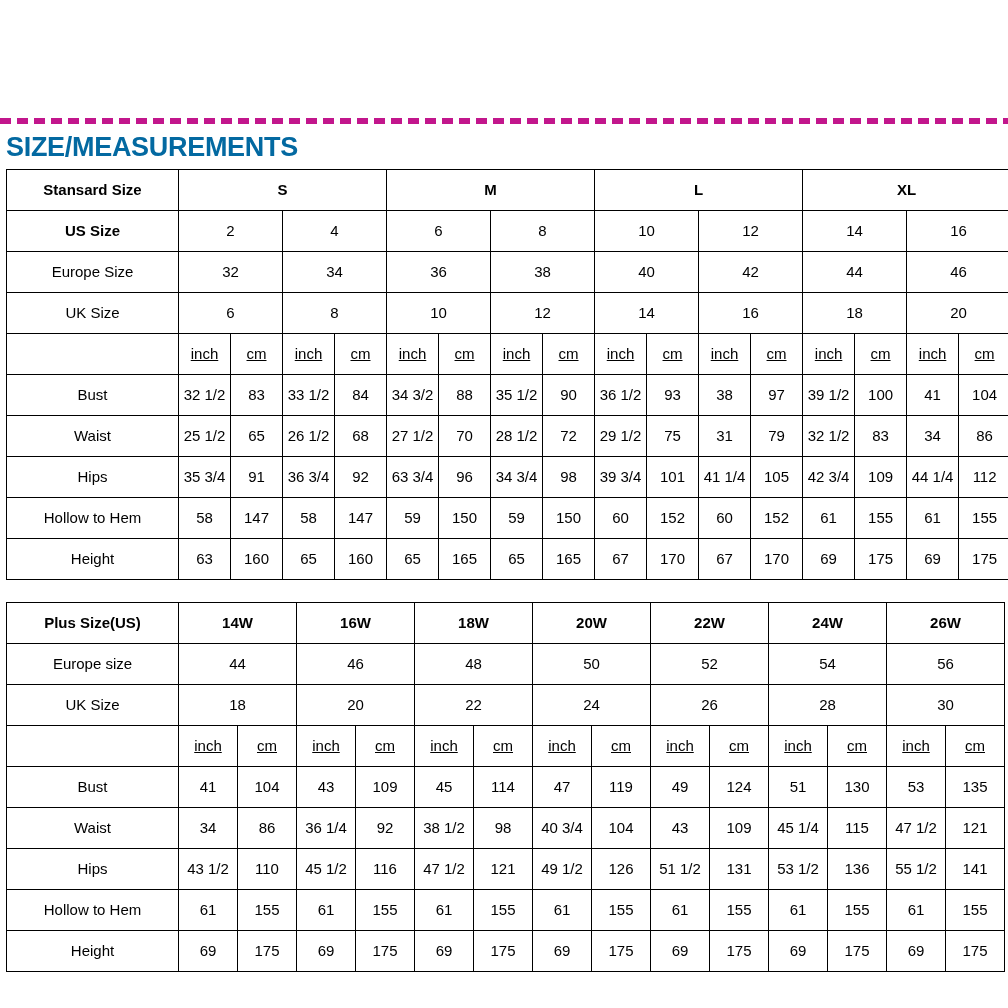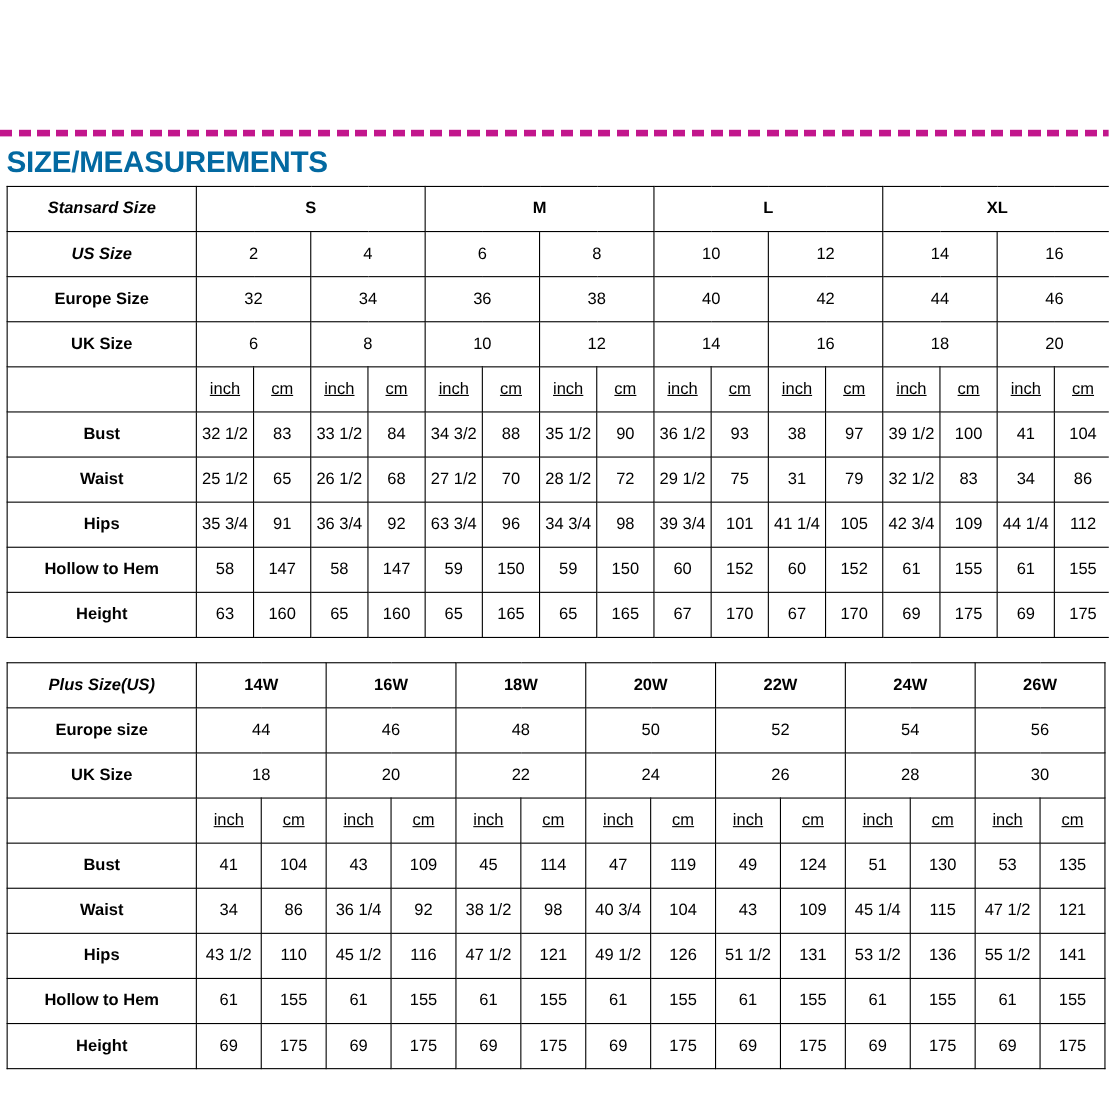--- a/index.html
+++ b/index.html
@@ -55,26 +55,24 @@
     text-align: center;
     vertical-align: middle;
     font-size: 15px;
     height: 40px;
     padding: 0 1px;
     overflow: hidden;
     white-space: nowrap;
   }
   td.rowlabel {
     font-size: 15.5px;
-    font-weight: bold;
   }
   td.rowlabel-b {
     font-weight: bold;
     font-size: 16px;
-    font-style: italic;
   }
   td.grp {
     font-weight: bold;
     font-size: 15px;
   }
   td.unit {
     font-size: 14.5px;
     text-decoration: underline;
   }
   td.val {

